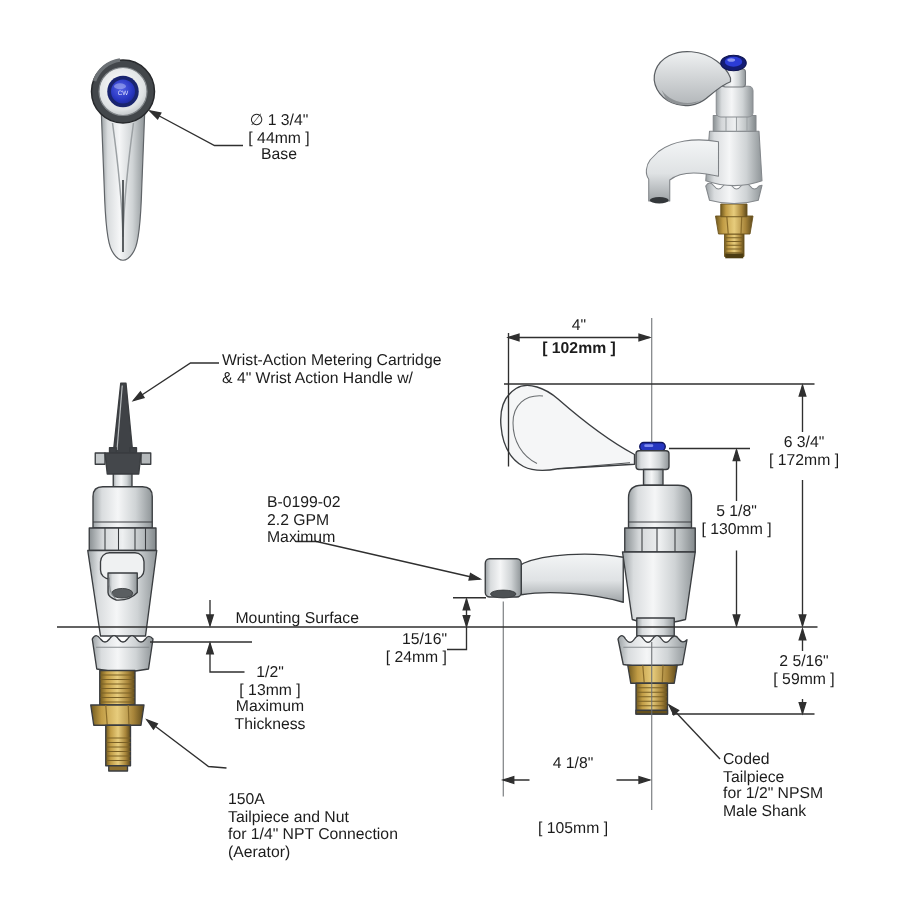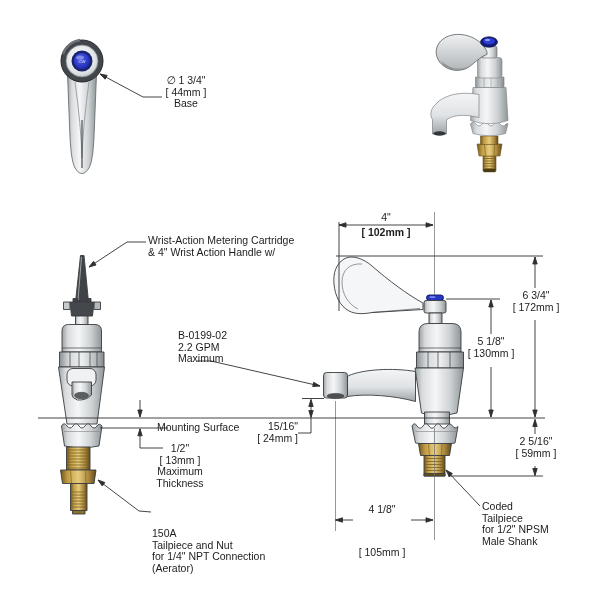--- a/index.html
+++ b/index.html
@@ -220,21 +220,21 @@
   <div>Wrist-Action Metering Cartridge</div>
   <div>&amp; 4" Wrist Action Handle w/</div>
 </div>
 
 <div class="ann" style="left:178px;top:330px;">
   <div>B-0199-02</div>
   <div>2.2 GPM</div>
   <div>Maximum</div>
 </div>
 
-<div class="ann" style="left:157px;top:422px;">Mounting Surface</div>
+<div class="ann" style="left:157px;top:407px;">Mounting Surface</div>
 
 <div class="ann rgt" style="left:240px;top:421px;width:58px;">
   <div>15/16"</div>
   <div>[ 24mm ]</div>
 </div>
 
 <div class="ann ctr" style="left:148px;top:443px;width:64px;">
   <div>1/2"</div>
   <div>[ 13mm ]</div>
   <div>Maximum</div>

